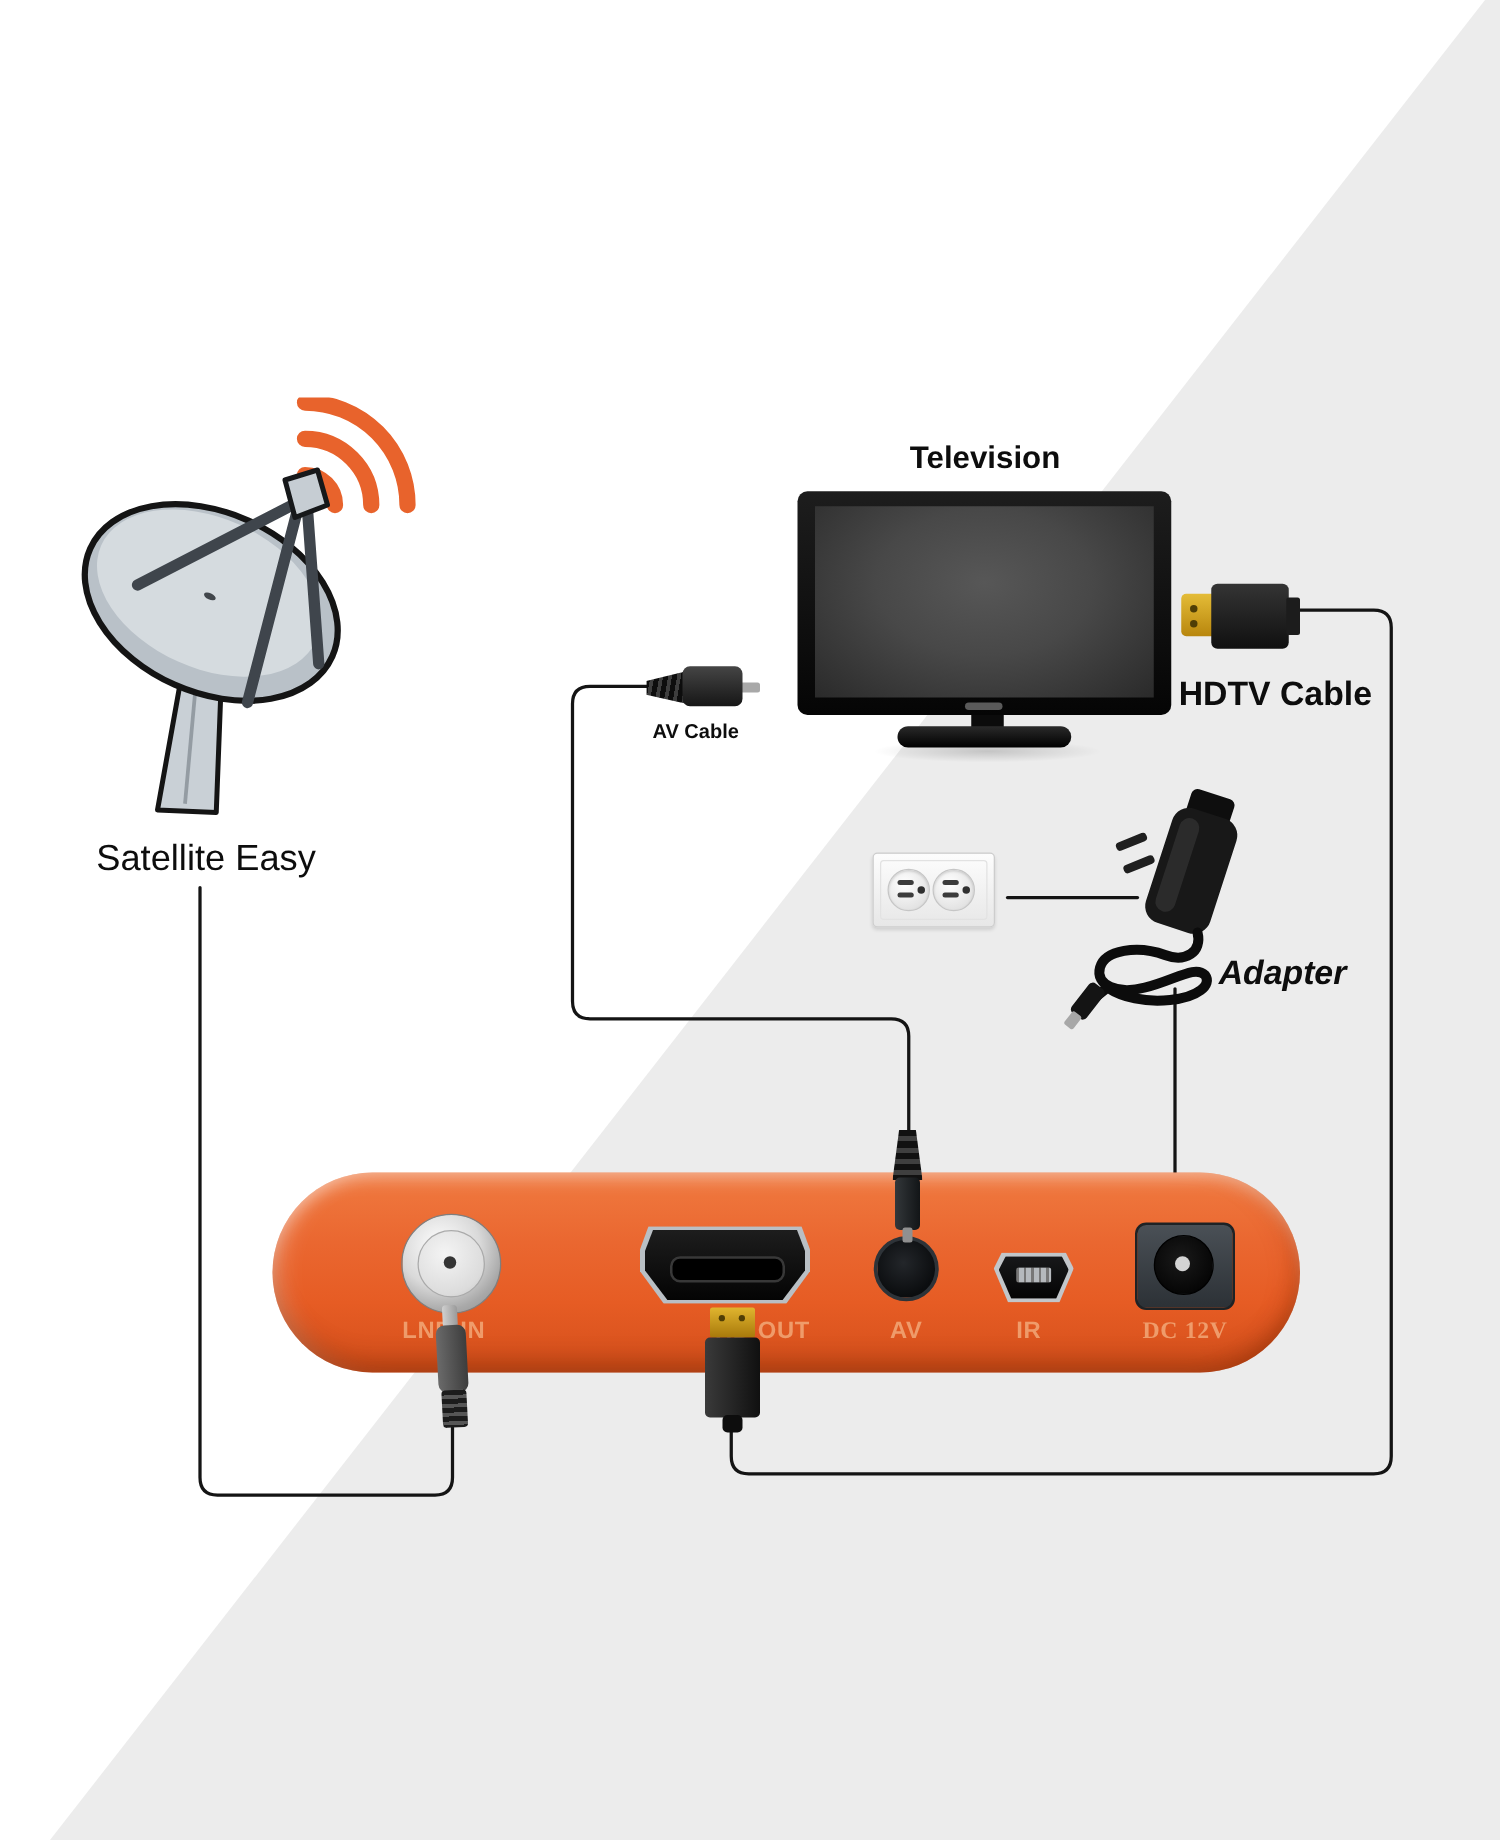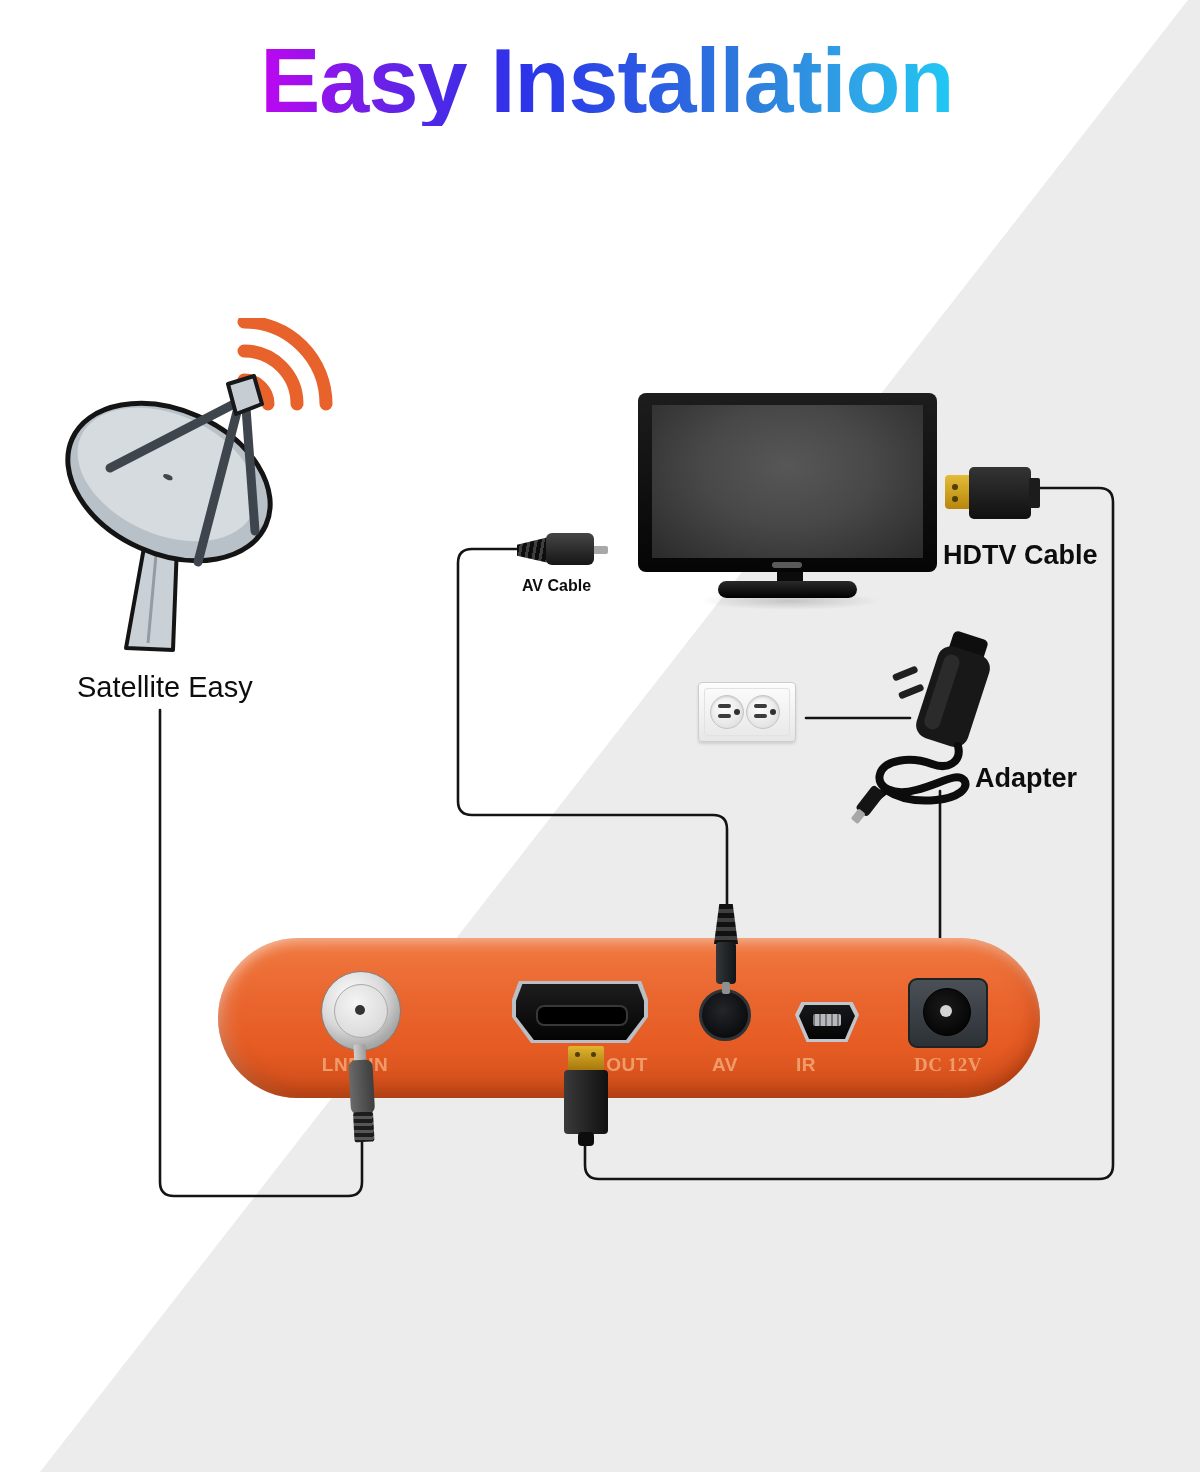--- a/index.html
+++ b/index.html
@@ -17,21 +17,21 @@
     font-size:90px;font-weight:700;letter-spacing:-1px;line-height:1;
     background:linear-gradient(90deg,#bf06f0 0%,#7d1ce8 13%,#4f27e7 25%,#2c33ea 38%,#2b5ce2 57%,#2e80dc 72%,#2fa4e7 86%,#1fc9f4 100%);
     -webkit-background-clip:text;background-clip:text;color:transparent;z-index:3;}
 
   
   .lbl{color:#0d0d0d;z-index:4;white-space:nowrap;text-align:right;}
   .lbl-satellite{left:77px;top:671px;font-size:29px;font-weight:500;}
   .lbl-television{left:638px;top:352px;width:300px;text-align:center;font-size:25px;font-weight:700;}
   .lbl-hdtv{left:943px;top:540px;font-size:27px;font-weight:700;}
   .lbl-av{left:522px;top:577px;font-size:16px;font-weight:600;}
-  .lbl-adapter{left:975px;top:763px;font-size:27px;font-weight:700;}
+  .lbl-adapter{left:975px;top:763px;font-size:27px;font-weight:700;font-style:italic;}
 
   
   .lines{left:0;top:0;z-index:2;}
   .lines path{fill:none;stroke:#141414;stroke-width:2.6;stroke-linecap:round;}
 
   .dish-svg{left:52px;top:318px;z-index:3;}
 
   
   .tv-bezel{left:638px;top:393px;width:299px;height:179px;border-radius:8px;
     background:linear-gradient(180deg,#1d1d1d,#050505);z-index:3;}
@@ -139,21 +139,20 @@
     background:linear-gradient(90deg,#33373a,#121517);}
   .aplug-tip{left:10px;top:80px;width:8px;height:12px;border-radius:2px;background:#909090;}
 </style>
 </head>
 <body>
 
 <div class="stage">
 
   <div class="abs bg-diagonal"></div>
 
-  <h1 class="abs title">Easy Installation</h1>
 
   <svg class="abs lines" width="1200" height="1472" viewBox="0 0 1200 1472">
     <path d="M160,710 V1182 Q160,1196 174,1196 H348 Q362,1196 362,1182 V1142"></path>
     <path d="M521,549 H472 Q458,549 458,563 V801 Q458,815 472,815 H713 Q727,815 727,829 V904"></path>
     <path d="M1036,488 H1099 Q1113,488 1113,502 V1165 Q1113,1179 1099,1179 H599 Q585,1179 585,1165 V1139"></path>
     <path d="M806,718 H910"></path>
     <path d="M940,791 V977"></path>
   </svg>
 
   <svg class="abs dish-svg" width="310" height="390" viewBox="0 0 310 390">
@@ -174,20 +173,21 @@
     <g stroke="#3f454c" stroke-width="9" stroke-linecap="round">
       <path d="M182,86 L58,150"></path>
       <path d="M186,90 L146,244"></path>
       <path d="M194,90 L203,213"></path>
     </g>
     <polygon points="176,66 202,58 210,86 184,96" fill="#c6cdd3" stroke="#16181a" stroke-width="4" stroke-linejoin="round"></polygon>
   </svg>
 
   <div class="abs lbl lbl-satellite">Satellite Easy</div>
 
+  <div class="abs lbl lbl-television">Television</div>
   <div class="abs tv-shadow"></div>
   <div class="abs tv-bezel"></div>
   <div class="abs tv-screen"></div>
   <div class="abs tv-logo"></div>
   <div class="abs tv-neck"></div>
   <div class="abs tv-base"></div>
 
   <div class="abs tvhdmi-gold"></div>
   <div class="abs tvhdmi-dot" style="left:952px;top:484px;"></div>
   <div class="abs tvhdmi-dot" style="left:952px;top:496px;"></div>
@@ -247,21 +247,21 @@
     <div class="abs ir-inner"></div>
     <div class="abs ir-contact"></div>
 
     <div class="abs dc-outer"></div>
     <div class="abs dc-circle"></div>
     <div class="abs dc-pin"></div>
 
     <span class="port-label" style="left:77px;">LNB IN</span>
     <span class="port-label" style="left:332px;">HD OUT</span>
     <span class="port-label" style="left:447px;">AV</span>
-    <span class="port-label" style="left:528px;text-align:center;">IR</span>
+    <span class="port-label" style="left:545px;text-align:center;">IR</span>
     <span class="port-label" style="left:670px;font-family:Liberation Serif, serif;">DC 12V</span>
   </div>
 
   <div class="abs coax-plug">
     <div class="abs coax-stem"></div>
     <div class="abs coax-body"></div>
     <div class="abs coax-ribs"></div>
   </div>
 
   <div class="abs hdmi-plug">

